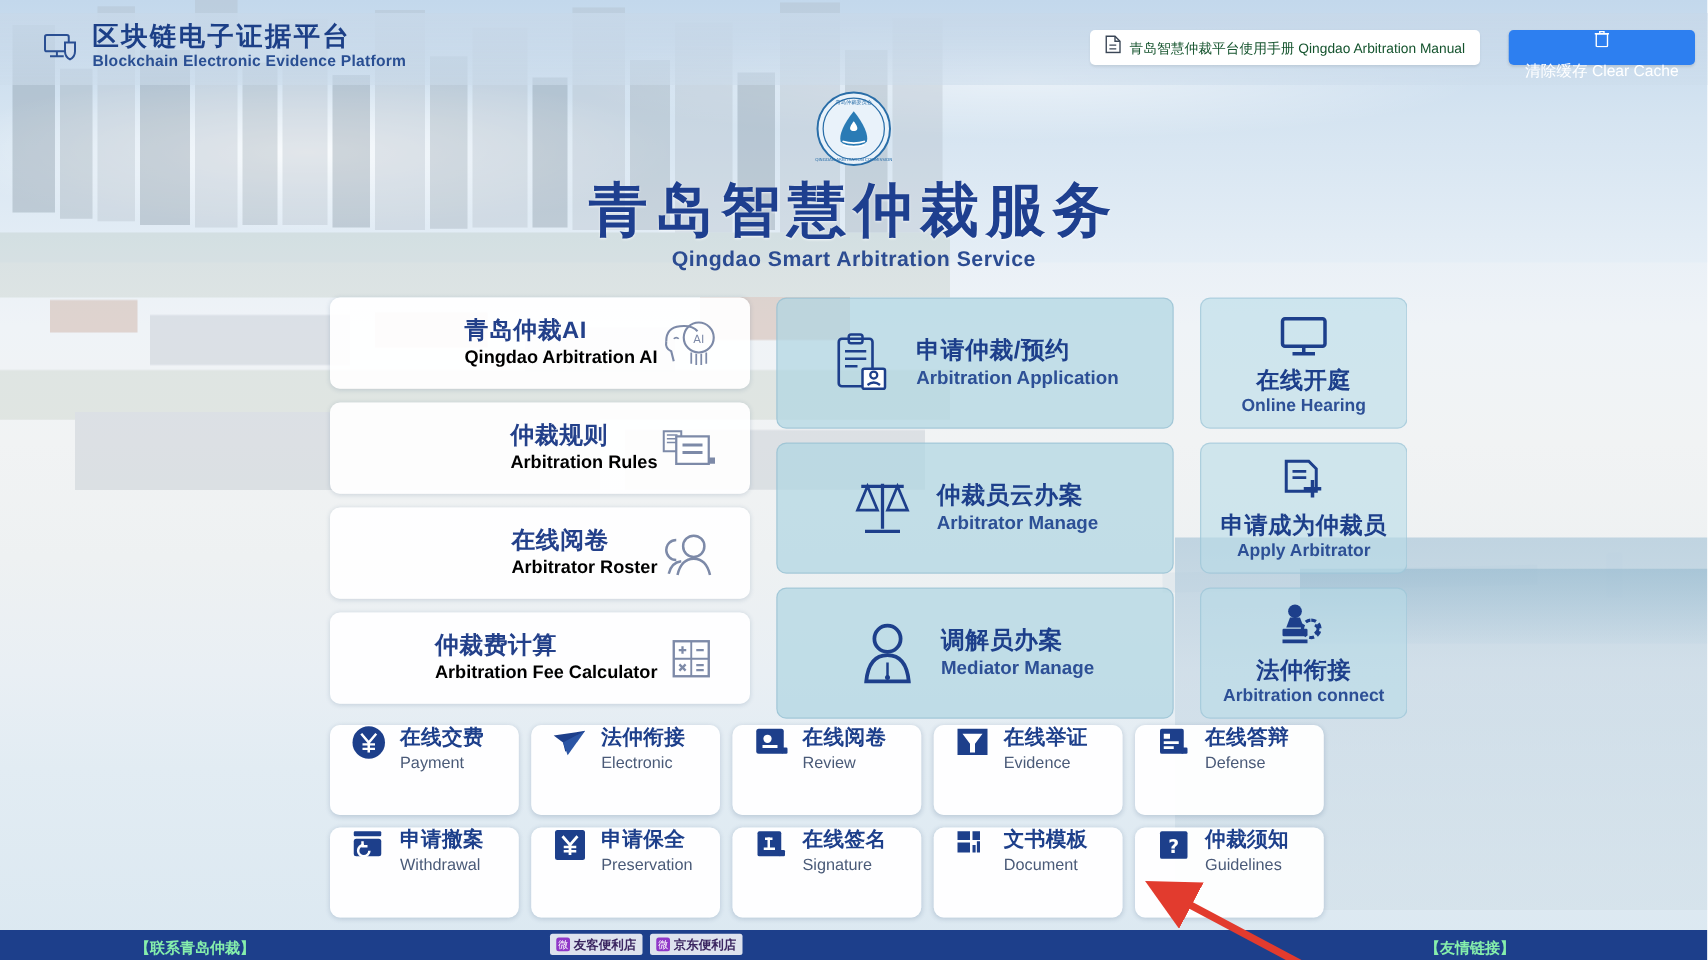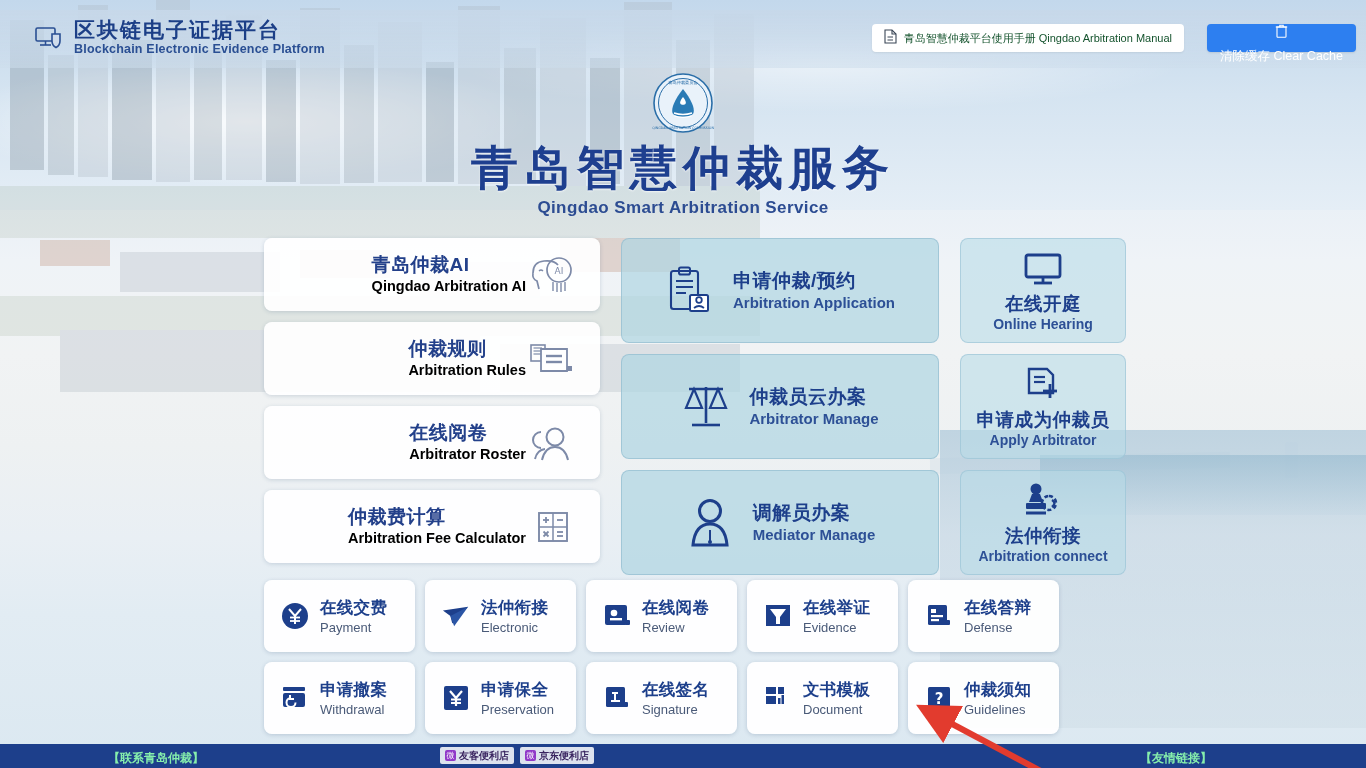--- a/index.html
+++ b/index.html
@@ -149,21 +149,21 @@
   .card-sq .en { font-size: 14px; color: #2d5096; font-weight: bold; line-height: 18px; }
 
   
   .rows { position: absolute; left: 264px; top: 580px; width: 845px; z-index: 20; }
   .row { display: flex; gap: 10px; margin-bottom: 10px; }
   .card-sm {
     width: 151px; height: 72px;
     background: rgba(255,255,255,.95);
     border-radius: 8px;
     box-shadow: 0 1px 4px rgba(40,70,110,.2);
-    display: flex; align-items: center; gap: 11px;
+    display: flex; gap: 11px;
     padding-left: 17px; cursor: pointer;
   }
   .card-sm .ic { width: 28px; height: 28px; flex: 0 0 28px; display: flex; align-items: center; justify-content: center; }
   .card-sm .cn { font-size: 16.5px; color: #1d3f8b; font-weight: bold; line-height: 21px; letter-spacing: .3px; }
   .card-sm .en { font-size: 13px; color: #4a5a78; line-height: 17px; }
 
   
   .footer {
     position: absolute; left: 0; bottom: 0; width: 100%; height: 24px;
     background: #1d3f8b; z-index: 25;

